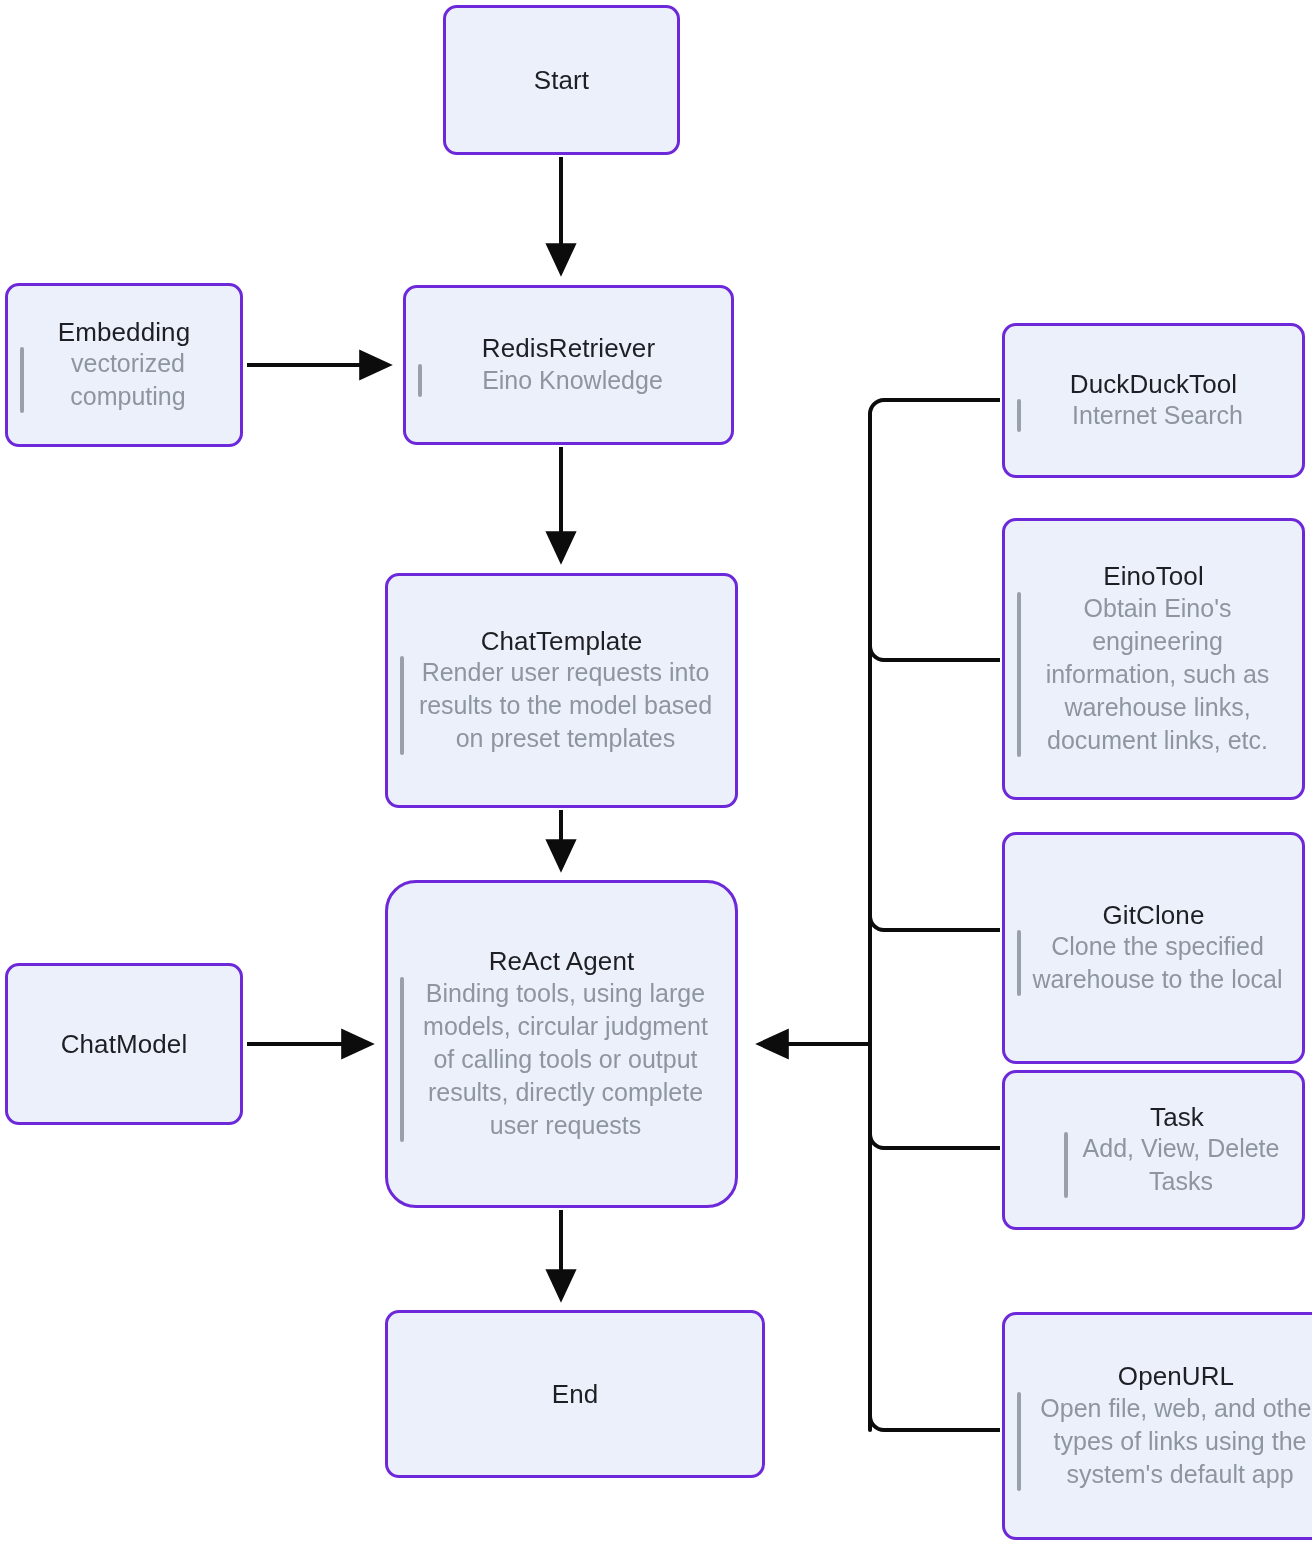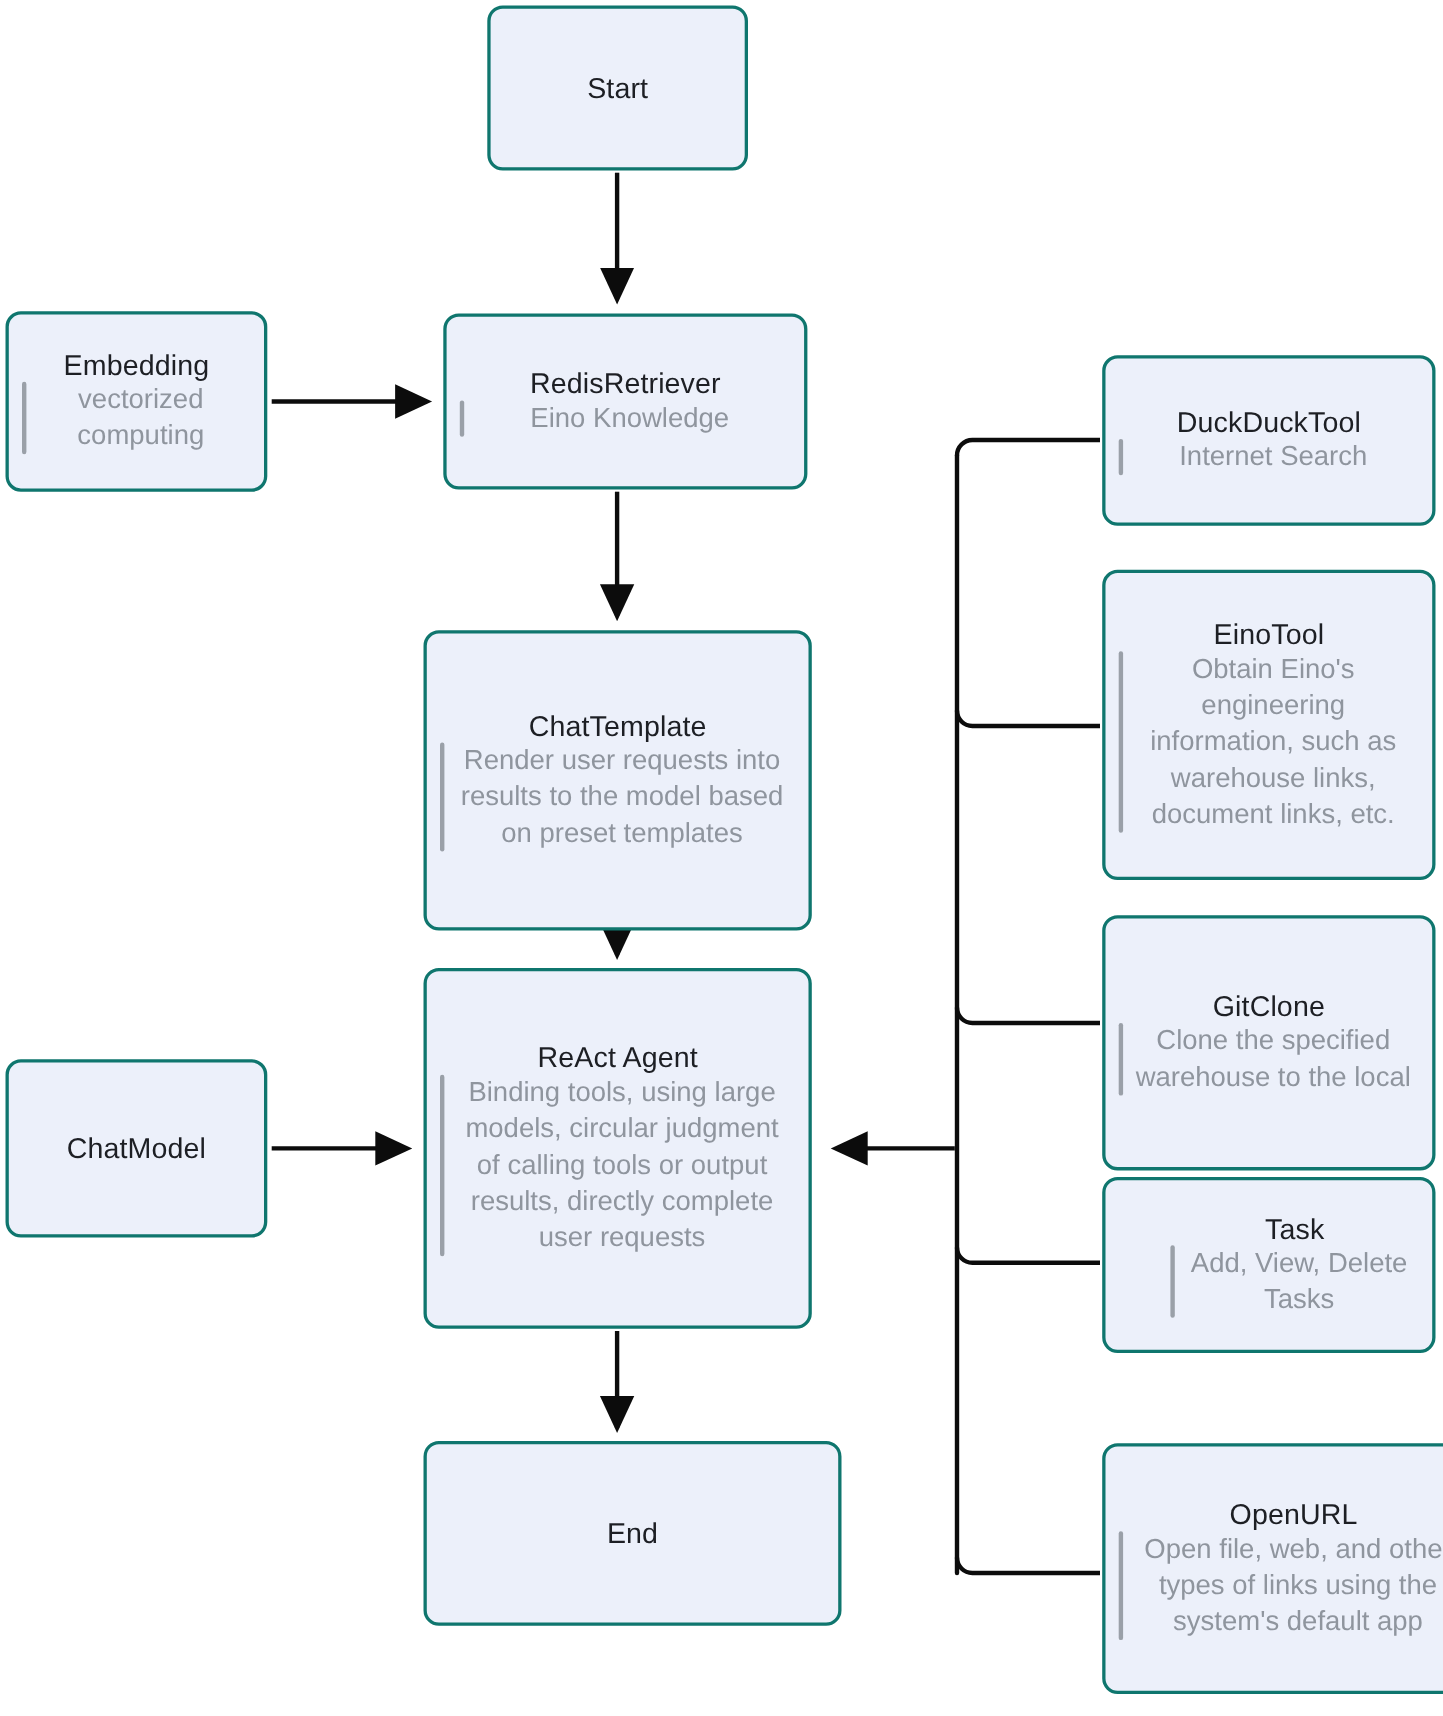--- a/index.html
+++ b/index.html
@@ -23,21 +23,21 @@
     left: 0;
     top: 0;
     width: 1312px;
     height: 1560px;
     pointer-events: none;
   }
   .node {
     position: absolute;
     box-sizing: border-box;
     background: #ecf0fa;
-    border: 3px solid #0f766e;
+    border: 3px solid #6d28d9;
     border-radius: 14px;
     display: flex;
     flex-direction: column;
     align-items: center;
     justify-content: center;
     text-align: center;
     overflow: hidden;
   }
   .node .inner {
     display: flex;
@@ -168,31 +168,31 @@
   <div class="node" style="left:403px; top:285px; width:331px; height:160px;">
     <div class="inner">
       <div class="title">RedisRetriever</div>
       <div class="desc-row">
         <div class="desc-bar"></div>
         <div class="desc">Eino Knowledge</div>
       </div>
     </div>
   </div>
 
-  <div class="node" style="left:385px; top:573px; width:353px; height:273px;">
+  <div class="node" style="left:385px; top:573px; width:353px; height:235px;">
     <div class="inner">
       <div class="title">ChatTemplate</div>
       <div class="desc-row">
         <div class="desc-bar"></div>
         <div class="desc">Render user requests into results to the model based on preset templates</div>
       </div>
     </div>
   </div>
 
-  <div class="node" style="left:385px; top:880px; width:353px; height:328px;">
+  <div class="node" style="left:385px; top:880px; width:353px; height:328px;border-radius:31px;">
     <div class="inner">
       <div class="title">ReAct Agent</div>
       <div class="desc-row">
         <div class="desc-bar"></div>
         <div class="desc">Binding tools, using large models, circular judgment of calling tools or output results, directly complete user requests</div>
       </div>
     </div>
   </div>
 
   <div class="node simple" style="left:5px; top:963px; width:238px; height:162px;">

